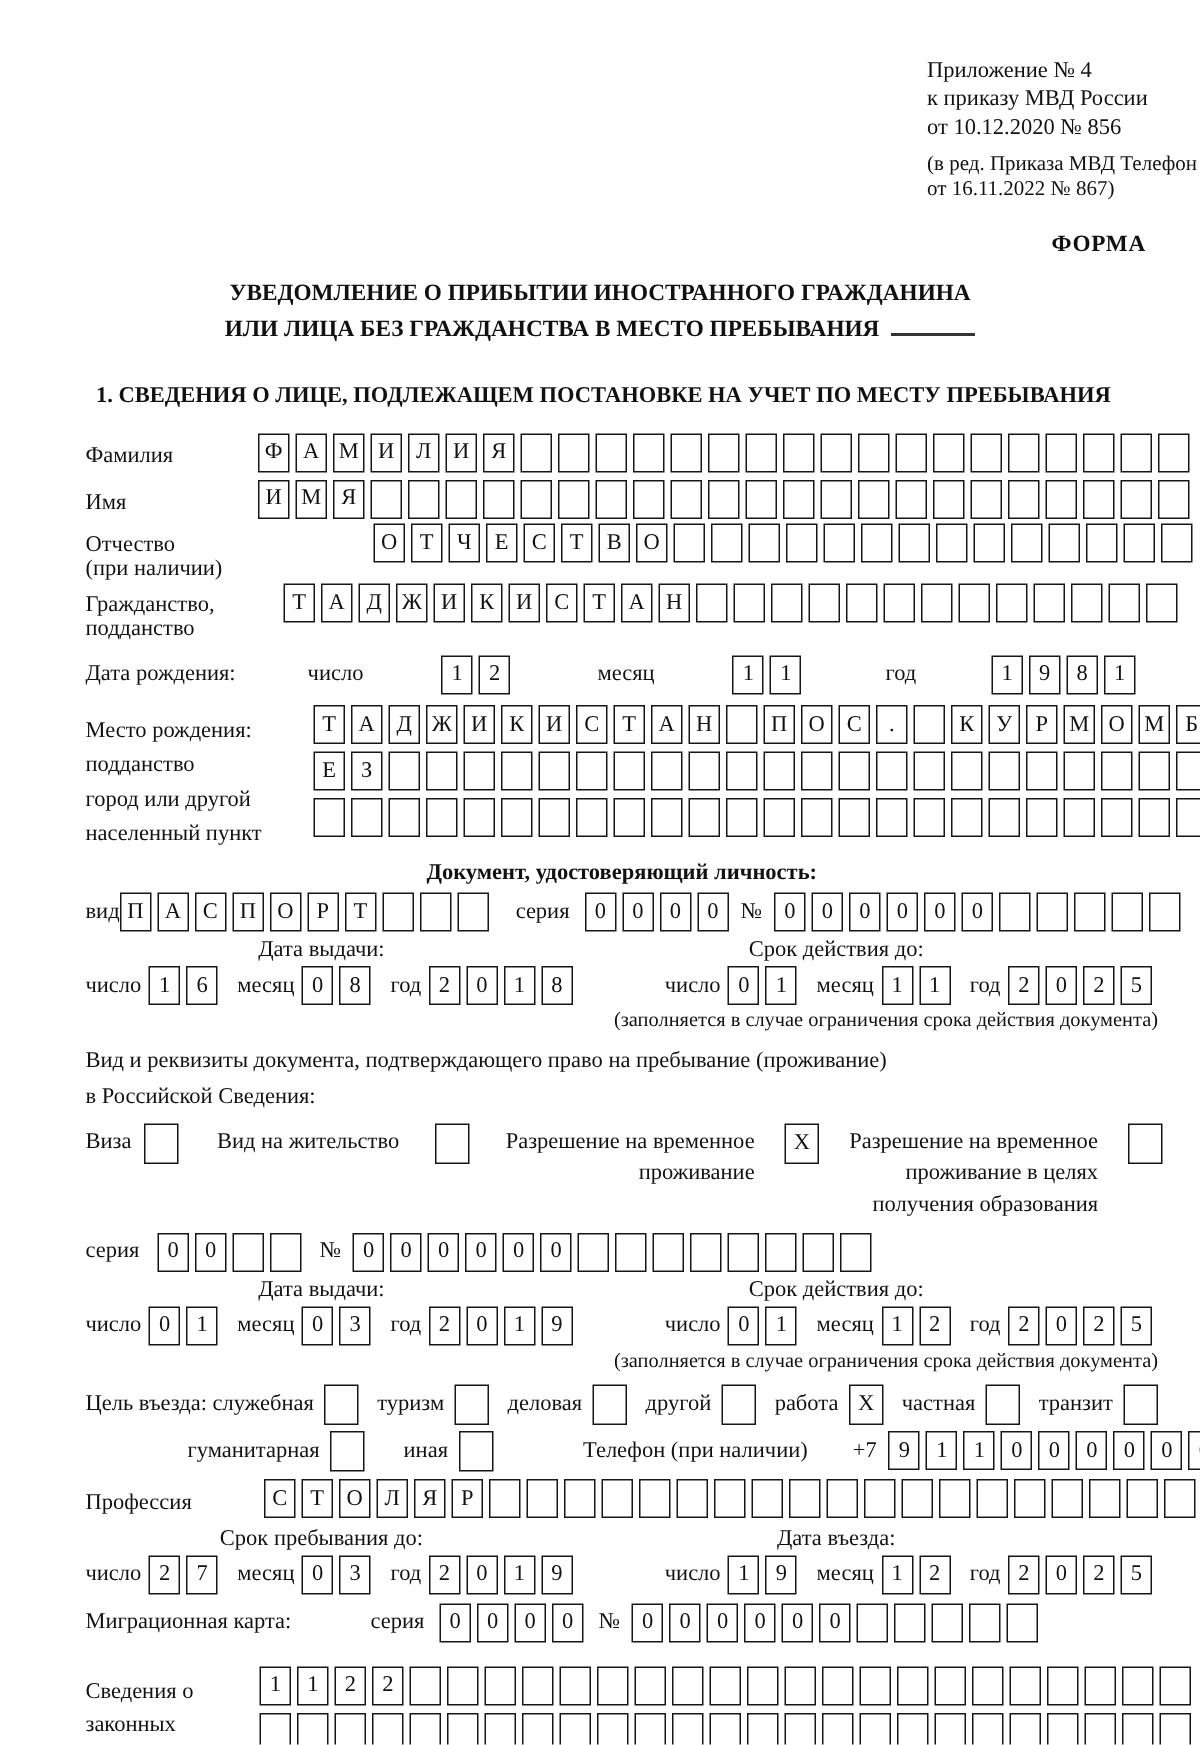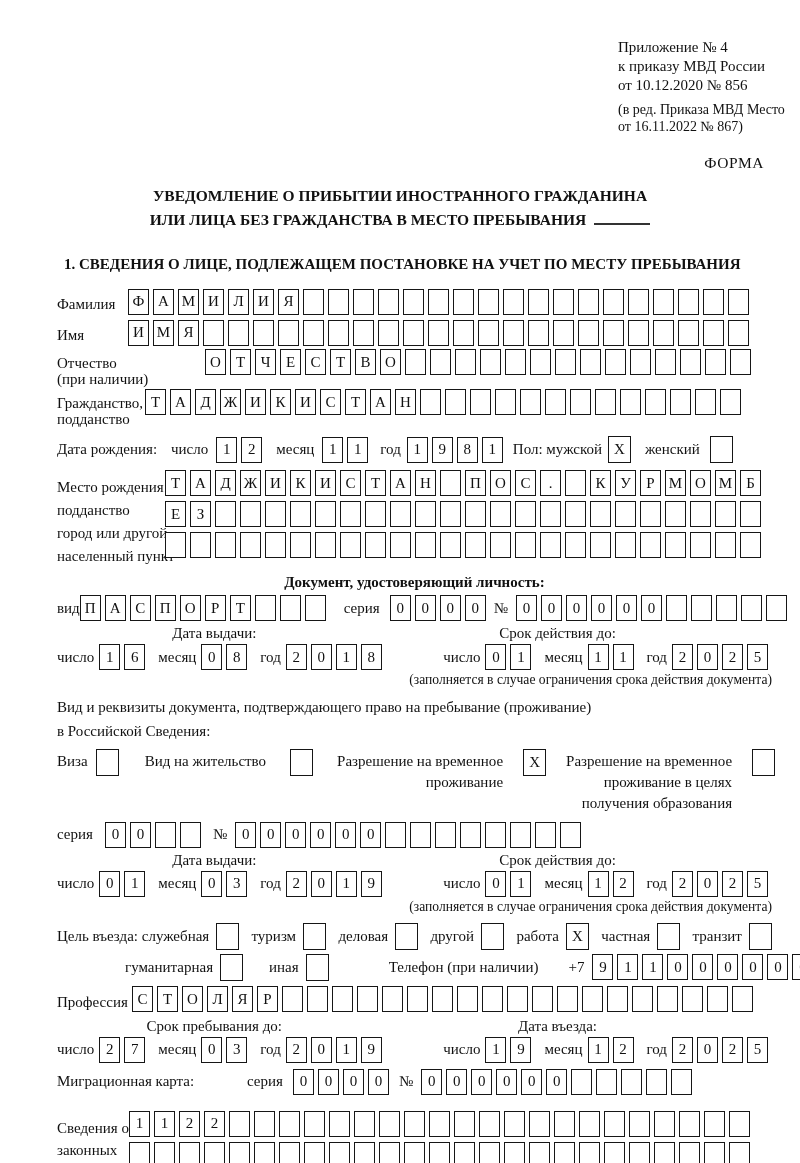--- a/index.html
+++ b/index.html
@@ -6,30 +6,30 @@
   html,body { margin:0; padding:0; }
   body {
     width:800px; height:1163px; background:#ffffff; color:#111;
     font-family:"Liberation Serif", serif; font-size:15px; overflow:hidden;
   }
   .page { padding-top:38px; }
 
   
   .appendix { margin-left:618px; line-height:1.28; white-space:nowrap; }
   .appendix-note { margin-left:618px; margin-top:5px; line-height:1.28; font-size:14px; white-space:nowrap; }
-  .forma { text-align:right; margin:18px 36px 0 0; font-weight:normal; font-size:15.5px; letter-spacing:.5px; }
+  .forma { text-align:right; margin:18px 36px 0 0; font-weight:bold; font-size:15.5px; letter-spacing:.5px; }
 
   
   .title { text-align:center; font-weight:bold; font-size:15.5px; margin-top:12px; line-height:1.55; }
   .uline { display:inline-block; width:56px; border-bottom:2.2px solid #333; height:13px; margin-left:8px; }
   .section-title { font-weight:bold; font-size:15px; margin:24px 0 0 64px; white-space:nowrap; }
 
   
   .rows { margin:14px 28px 0 57px; }
-  .row { display:flex; align-items:center; margin-bottom:2px; min-height:29px; }
+  .row { display:flex; align-items:center; margin-bottom:2px; min-height:29px;gap:44px; }
   .row.top { align-items:flex-start; }
   .lbl { flex:0 0 auto; line-height:15px; padding-top:6px; }
   .lbl div { white-space:nowrap; }
   .lbl.multi { line-height:16px; }
   .w71 {width:71px;} .w148 {width:148px;} .w88 {width:88px;} .w108 {width:108px;}
   .w75 {width:75px;} .w72 {width:72px;}
   .cells { display:flex; flex:0 0 auto; }
   .cell {
     flex:0 0 auto; width:21px; height:26px; border:1.6px solid #161616; margin-right:4px;
     display:flex; align-items:center; justify-content:center; font-size:15px; background:#fff;
@@ -87,21 +87,21 @@
 <body>
 
 <div class="page">
 
   <div class="appendix">
     <div>Приложение № 4</div>
     <div>к приказу МВД России</div>
     <div>от 10.12.2020 № 856</div>
   </div>
   <div class="appendix-note">
-    <div>(в ред. Приказа МВД Место</div>
+    <div>(в ред. Приказа МВД Телефон</div>
     <div>от 16.11.2022 № 867)</div>
   </div>
   <div class="forma">ФОРМА</div>
 
   <div class="title">
     <div>УВЕДОМЛЕНИЕ О ПРИБЫТИИ ИНОСТРАННОГО ГРАЖДАНИНА</div>
     <div>
       <span>ИЛИ ЛИЦА БЕЗ ГРАЖДАНСТВА В МЕСТО ПРЕБЫВАНИЯ</span><span class="uline"></span>
     </div>
   </div>

